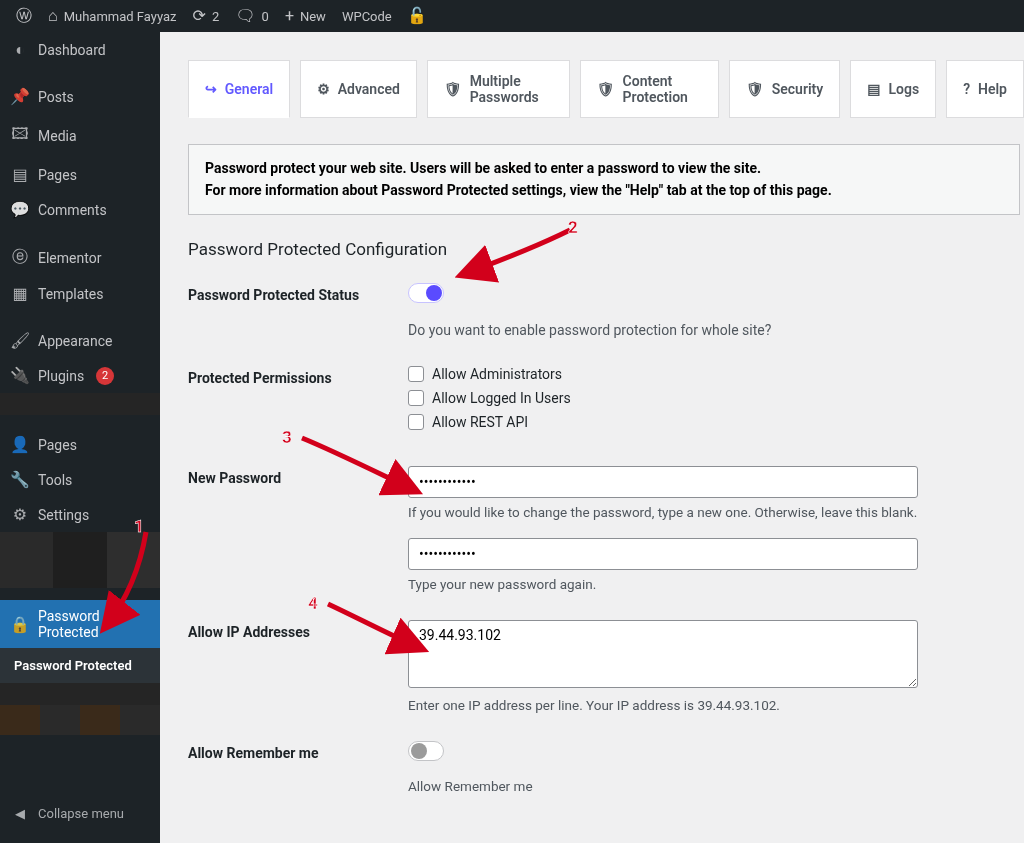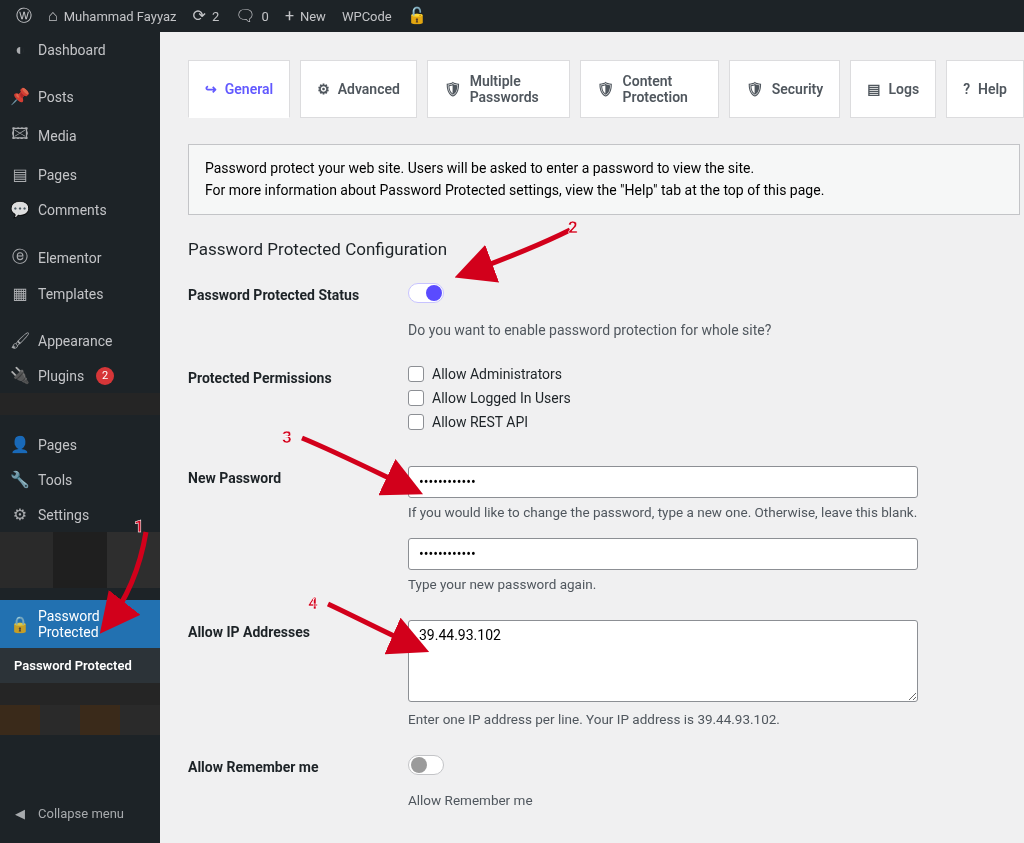--- a/index.html
+++ b/index.html
@@ -84,21 +84,21 @@
   }
   .tab.active { color:#6259ff; border-bottom-color:#fff; }
   .tab .t-icon{ font-size:14px; }
 
   
   .notice {
     background:#f6f7f7; border:1px solid #c3c4c7; border-left:1px solid #c3c4c7;
     padding:12px 16px; margin:0 4px 24px 0;
     font-size:14px; line-height:1.6;
   }
-  .notice b { font-weight:400; }
+  .notice b { font-weight:700; }
 
   h2.section-title { font-size:17px; font-weight:400; margin: 0 0 24px 0; color:#1d2327;}
 
   
   .form-row { display:flex; margin-bottom:28px; }
   .form-row .label-cell { width:220px; padding-top:4px; font-weight:700; font-size:14px; color:#1d2327;}
   .form-row .field-cell { flex:1; padding-right:30px; }
   .field-desc { color:#50575e; font-size:13.5px; margin-top:6px; }
   .status-q { color:#50575e; font-size:14px; margin-top:16px; }
 
@@ -122,21 +122,21 @@
     appearance:none; background:#fff; cursor:pointer;
   }
 
   
   .pw-input, .ip-area {
     width:510px; max-width:100%;
     border:1px solid #8c8f94; border-radius:3px;
     padding:6px 10px; font-size:14px; background:#fff;
   }
   .pw-input{ height:32px; font-family:inherit; }
-  .ip-area{ height:82px; resize:both; font-family:inherit; }
+  .ip-area{ height:68px; resize:both; font-family:inherit; }
 
   
   .anno-num {
     position:absolute; color:#d2001b; font-weight:800; font-size:17px;
     -webkit-text-stroke: 0.5px #fff; z-index:200; pointer-events:none;
   }
   svg.anno-arrow { position:absolute; z-index:190; pointer-events:none; }
 
 </style>
 </head>

